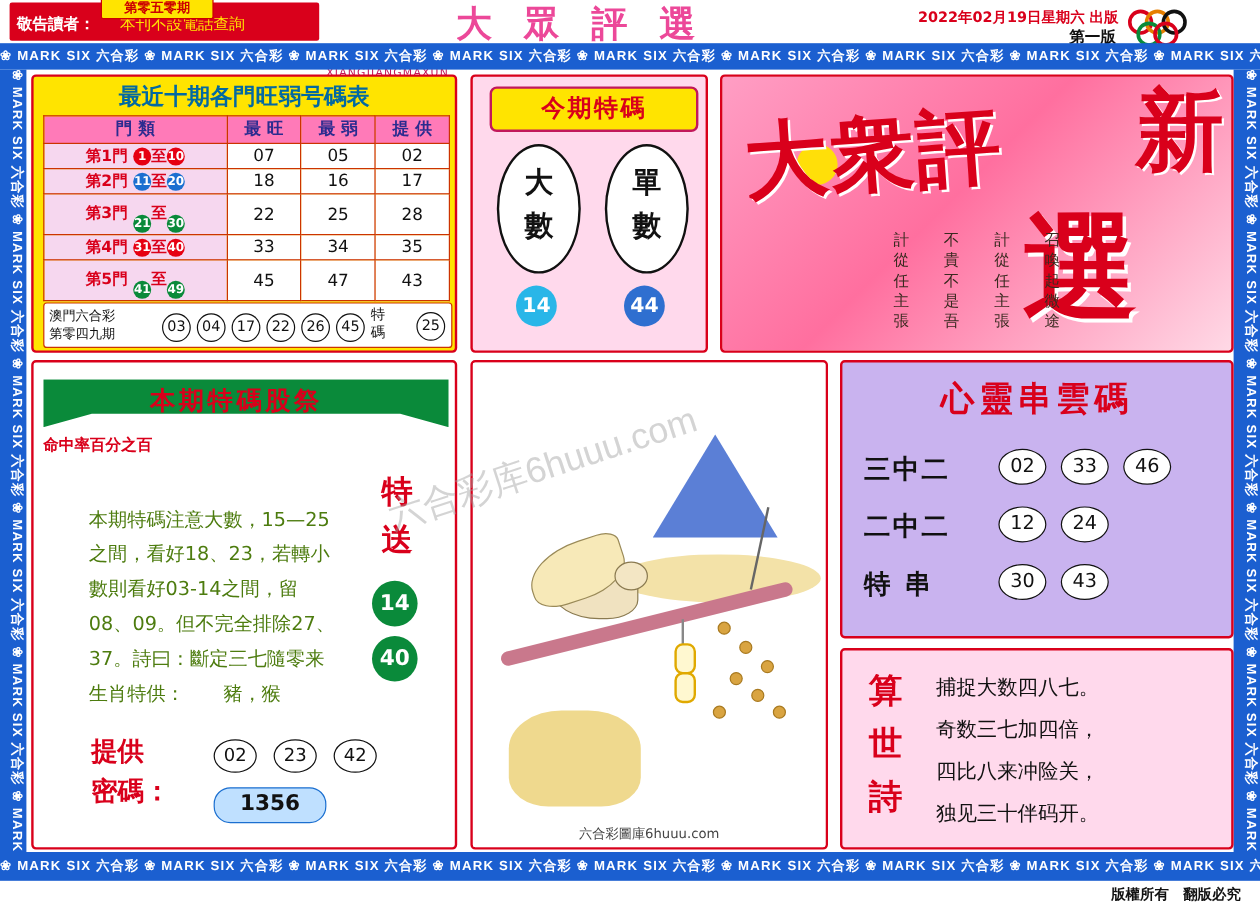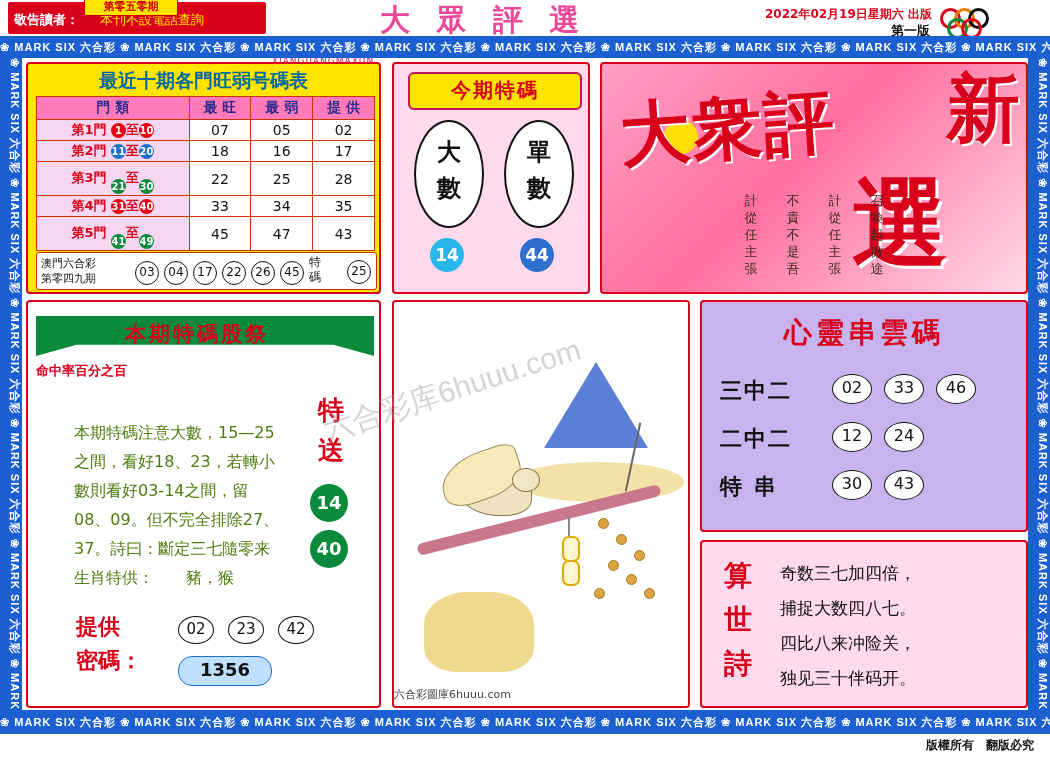--- a/index.html
+++ b/index.html
@@ -101,21 +101,21 @@
   .gb1{top:182px;} .gb2{top:228px;}
   .tigong{position:absolute;left:48px;top:308px;font-size:22px;font-weight:bold;color:#d9001b;line-height:34px;}
   .sx-balls{position:absolute;left:150px;top:314px;}
   .ball-m{display:inline-block;width:34px;height:26px;line-height:24px;border:1px solid #111;border-radius:50%;
           text-align:center;font-size:15px;background:#fff;margin-right:14px;color:#111;}
   .code-blue{position:absolute;left:150px;top:354px;width:92px;height:28px;background:#bfe0ff;border:1px solid #1b6fd0;
              border-radius:14px;text-align:center;line-height:26px;font-size:18px;font-weight:bold;color:#111;}
 
   
   .p-img{left:392px;top:300px;width:298px;height:408px;background:#fff;border:2px solid #d9001b;border-radius:4px;overflow:hidden;}
-  .p-img .cap{position:absolute;left:0;bottom:4px;width:100%;font-size:11px;color:#444;}
+  .p-img .cap{position:absolute;left:0;bottom:4px;width:100%;text-align:center;font-size:11px;color:#444;}
   .mountain{position:absolute;left:150px;top:60px;width:0;height:0;border-left:52px solid transparent;border-right:52px solid transparent;border-bottom:86px solid #5b7fd6;}
   .sky{position:absolute;left:0;top:0;width:100%;height:100%;background:#fff;}
   .dune{position:absolute;left:120px;top:160px;width:170px;height:40px;background:#f3e2a8;border-radius:50%;}
   .rock{position:absolute;left:30px;top:290px;width:110px;height:80px;background:#efd98e;border-radius:40% 40% 30% 30%;}
   .branch{position:absolute;left:20px;top:212px;width:250px;height:12px;background:#c9788c;border-radius:6px;transform:rotate(-14deg);}
   .bird-body{position:absolute;left:66px;top:170px;width:70px;height:42px;background:#f0e2c0;border-radius:50% 40% 40% 60%;border:1px solid #8a7a50;}
   .bird-wing{position:absolute;left:46px;top:150px;width:80px;height:46px;background:#f7e9b8;border-radius:60% 20% 50% 30%;border:1px solid #9a8a58;transform:rotate(-18deg);}
   .bird-head{position:absolute;left:118px;top:166px;width:26px;height:22px;background:#f3e6c4;border-radius:50%;border:1px solid #8a7a50;}
   .dots{position:absolute;}
   .dot{position:absolute;width:9px;height:9px;background:#d9a441;border-radius:50%;border:1px solid #a97a20;}
@@ -316,22 +316,22 @@
     </div>
     <div class="xl-row xr3">
       <span class="lb">特  串</span>
       <span class="bs" id="xl2"><span class="ball-w">30</span><span class="ball-w">43</span></span>
     </div>
   </div>
 
   <div class="panel p-ss">
     <div class="ss-title">算<br>世<br>詩</div>
     <div class="ss-lines">
+      <div>捕捉大数四八七。</div>
       <div>奇数三七加四倍，</div>
-      <div>捕捉大数四八七。</div>
       <div>四比八来冲险关，</div>
       <div>独见三十伴码开。</div>
     </div>
   </div>
 
   <div class="watermark">六合彩库6huuu.com</div>
   <div class="copyright">版權所有　翻版必究</div>
 </div>
 
 </body></html>

